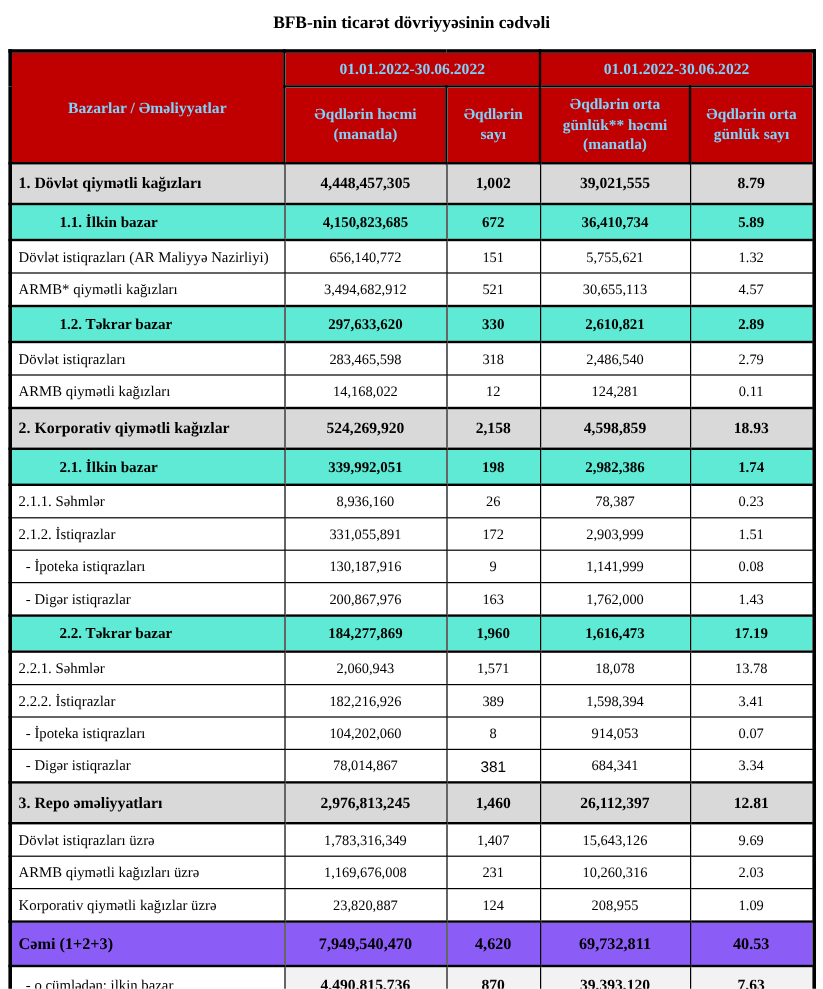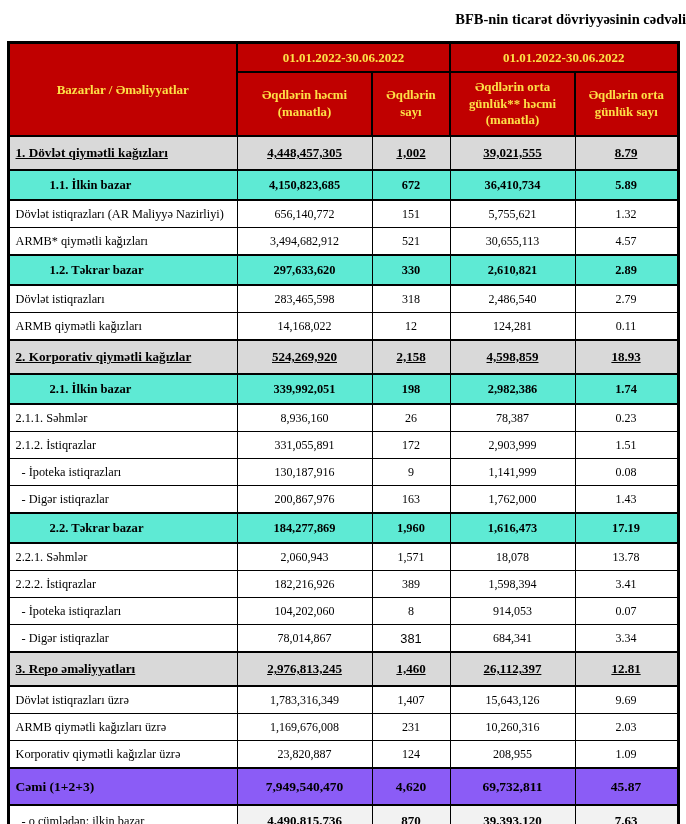--- a/index.html
+++ b/index.html
@@ -8,41 +8,41 @@
     background: #ffffff;
   }
   body {
     width: 686px;
     height: 824px;
     font-family: "Liberation Serif", "DejaVu Serif", serif;
     color: #000;
     overflow: hidden;
   }
   .page-title {
-    text-align: right;
+    text-align: center;
     font-size: 14.5px;
     font-weight: bold;
     margin: 11px 0 13px 0;
   }
   table.main {
     border-collapse: collapse;
     table-layout: fixed;
     width: 670px;
     margin: 0 auto;
     border: 3px solid #000;
   }
   th, td {
     border: 1.6px solid #000;
     padding: 0;
     overflow: hidden;
     white-space: nowrap;
   }
   thead th {
     background: #C00000;
-    color: #fde047;
+    color: #7dd3fc;
     font-weight: bold;
     text-align: center;
     border-width: 2.4px;
   }
   th.corner {
     font-size: 13.5px;
     margin-top: 37px;
   }
   tr.period-row th {
     height: 27px;
@@ -64,21 +64,20 @@
     text-align: center;
     font-size: 12px;
   }
   tr.normal td { background: #ffffff; height: 26px; }
   tr.section td {
     background: #D9D9D9;
     font-weight: bold;
     height: 32px;
     border-top-width: 2.8px;
     border-bottom-width: 2.8px;
-    text-decoration: underline;
   }
   tr.section td.label { font-size: 13.2px; }
   tr.section td.val { font-size: 13px; }
   tr.subsection td {
     background: #5eead4;
     font-weight: bold;
     height: 28px;
     border-top-width: 2.4px;
     border-bottom-width: 2.4px;
   }
@@ -290,21 +289,21 @@
         <td class="val">23,820,887</td>
         <td class="val">124</td>
         <td class="val">208,955</td>
         <td class="val">1.09</td>
       </tr>
       <tr class="total">
         <td class="label">Cəmi (1+2+3)</td>
         <td class="val">7,949,540,470</td>
         <td class="val">4,620</td>
         <td class="val">69,732,811</td>
-        <td class="val">45.87</td>
+        <td class="val">40.53</td>
       </tr>
       <tr class="subtotal dash">
         <td class="label">- o cümlədən: ilkin bazar</td>
         <td class="val">4,490,815,736</td>
         <td class="val">870</td>
         <td class="val">39,393,120</td>
         <td class="val">7.63</td>
       </tr>
     </tbody>
 </table>

